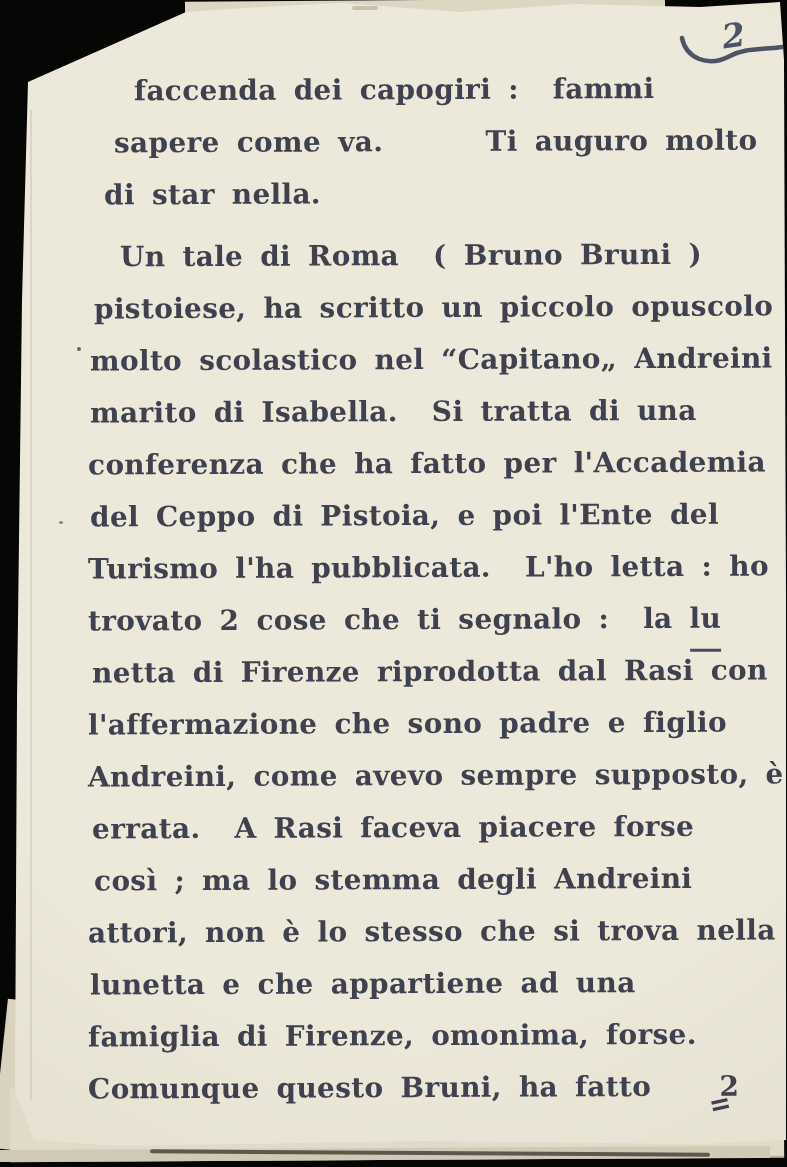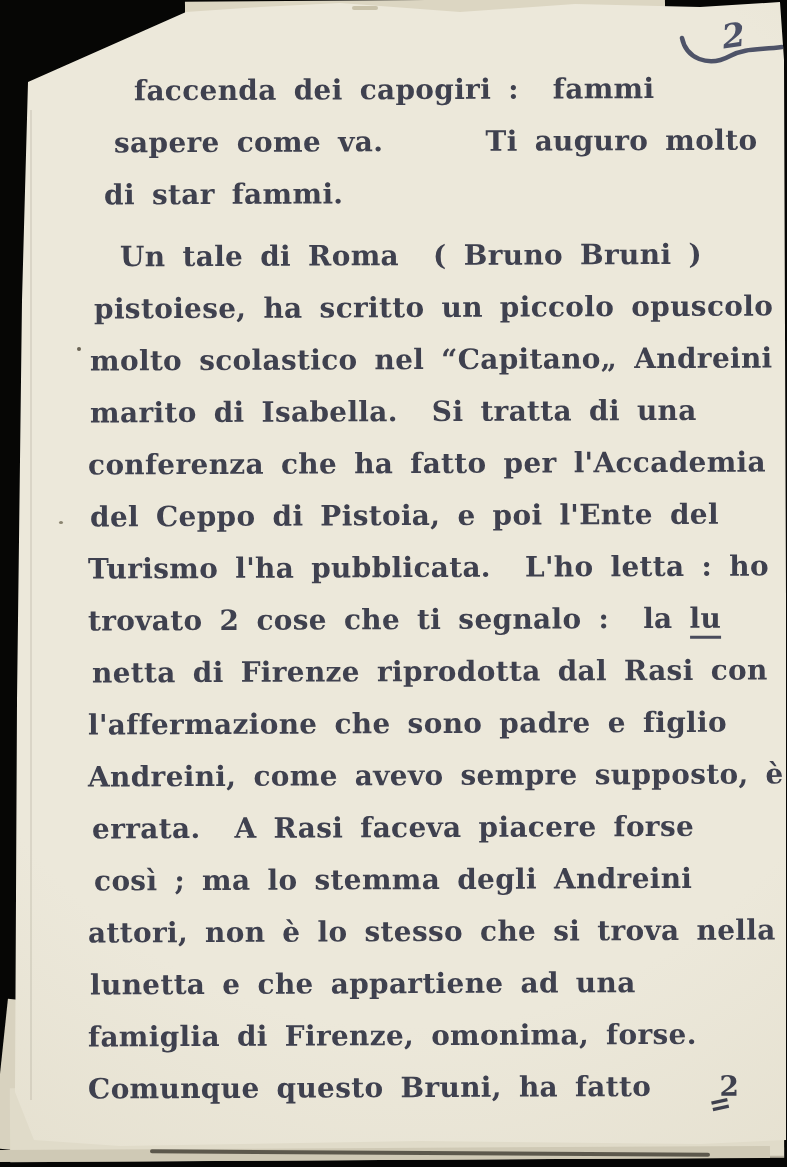--- a/index.html
+++ b/index.html
@@ -62,21 +62,21 @@
 
   
   .letter{
     position:absolute;left:88px;top:64px;right:16px;
     color:#3f414f;
     font-size:28px;font-weight:700;
     letter-spacing:.3px;word-spacing:7px;
   }
   .line{height:52px;line-height:52px;white-space:pre;transform:rotate(-.25deg);}
   .line.para{margin-top:10px;}
-  .utail{border-bottom:3px solid #494b5c;padding-bottom:1px;}
+  .utail{border-bottom:3px solid #494b5c;padding-bottom:14px;}
   .fmark{
     display:inline-block;font-weight:700;color:#3f414f;
     transform:translate(-30px,17px) rotate(-12deg) scaleY(1.15);
     letter-spacing:-2px;font-size:26px;
   }
 </style>
 </head>
 <body>
 
 <div class="under-sheet-top"></div>
@@ -93,21 +93,21 @@
   <div class="pagenum-wrap">
     <svg class="pagenum-swoosh" width="110" height="44" viewBox="0 0 110 44">
       <path d="M6,8 C10,28 32,38 54,26 C68,18 84,20 106,17" fill="none" stroke="#4e5368" stroke-width="4.5" stroke-linecap="round"></path>
     </svg>
     <span class="pagenum">2</span>
   </div>
 
   <div class="letter">
       <div class="line" style="padding-left: 46px;"><span>faccenda dei capogiri :  fammi</span></div>
       <div class="line" style="padding-left: 26px;"><span>sapere come va.      Ti auguro molto</span></div>
-      <div class="line" style="padding-left: 16px;"><span>di star fammi.</span></div>
+      <div class="line" style="padding-left: 16px;"><span>di star nella.</span></div>
       <div class="line para" style="padding-left: 32px;"><span>Un tale di Roma  ( Bruno Bruni )</span></div>
       <div class="line" style="padding-left: 6px;"><span>pistoiese, ha scritto un piccolo opuscolo</span></div>
       <div class="line" style="padding-left: 2px;"><span>molto scolastico nel “Capitano„ Andreini</span></div>
       <div class="line" style="padding-left: 2px;"><span>marito di Isabella.  Si tratta di una</span></div>
       <div class="line" style="padding-left: 0px;"><span>conferenza che ha fatto per l'Accademia</span></div>
       <div class="line" style="padding-left: 2px;"><span>del Ceppo di Pistoia, e poi l'Ente del</span></div>
       <div class="line" style="padding-left: 0px;"><span>Turismo l'ha pubblicata.  L'ho letta : ho</span></div>
       <div class="line" style="padding-left: 0px;"><span>trovato 2 cose che ti segnalo :  la </span><span class="utail">lu</span></div>
       <div class="line" style="padding-left: 4px;"><span>netta di Firenze riprodotta dal Rasi con</span></div>
       <div class="line" style="padding-left: 0px;"><span>l'affermazione che sono padre e figlio</span></div>

